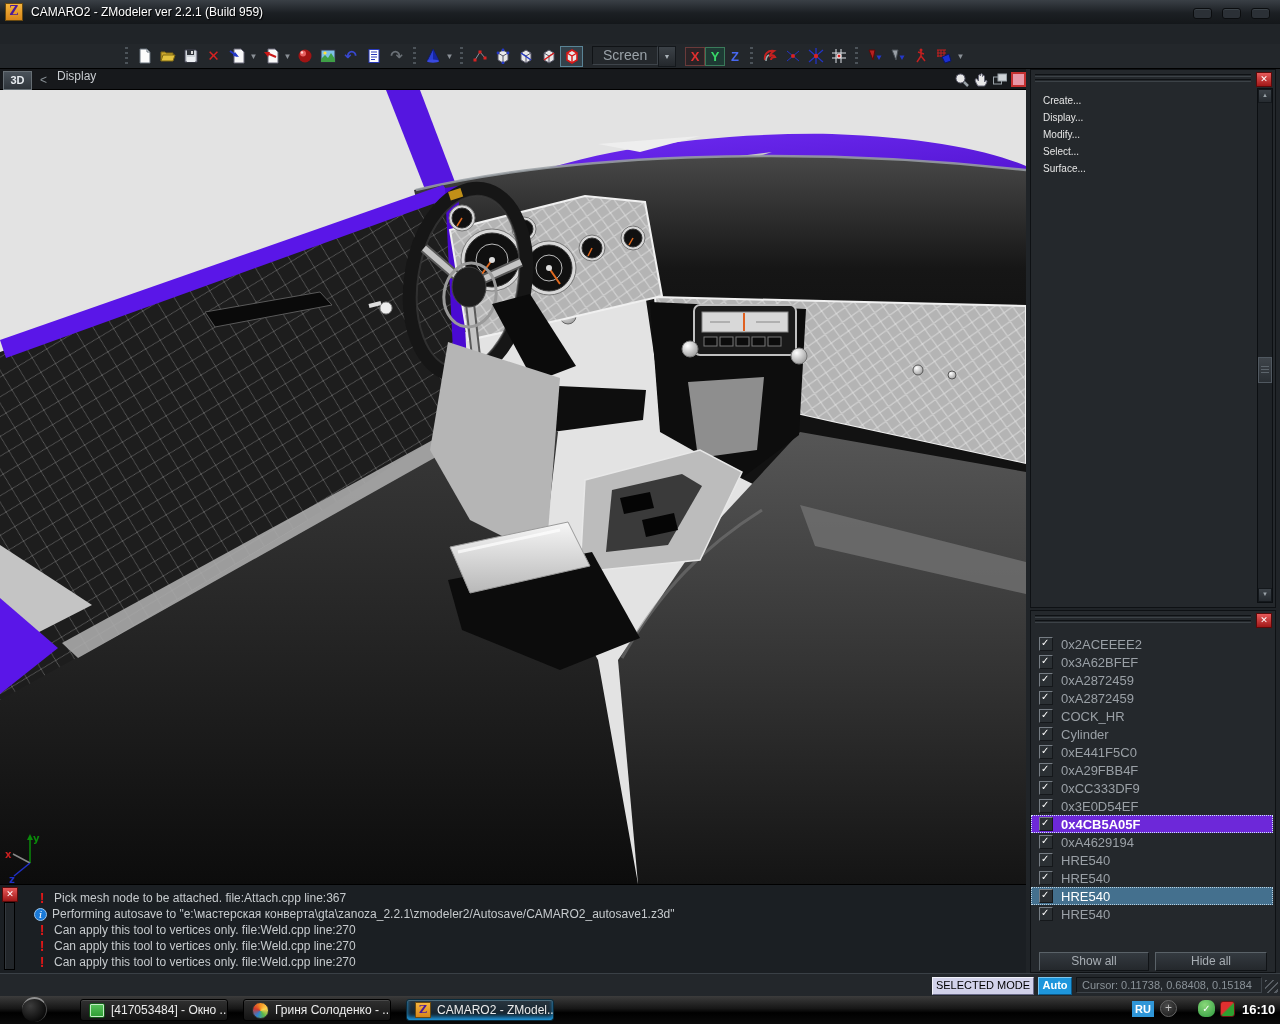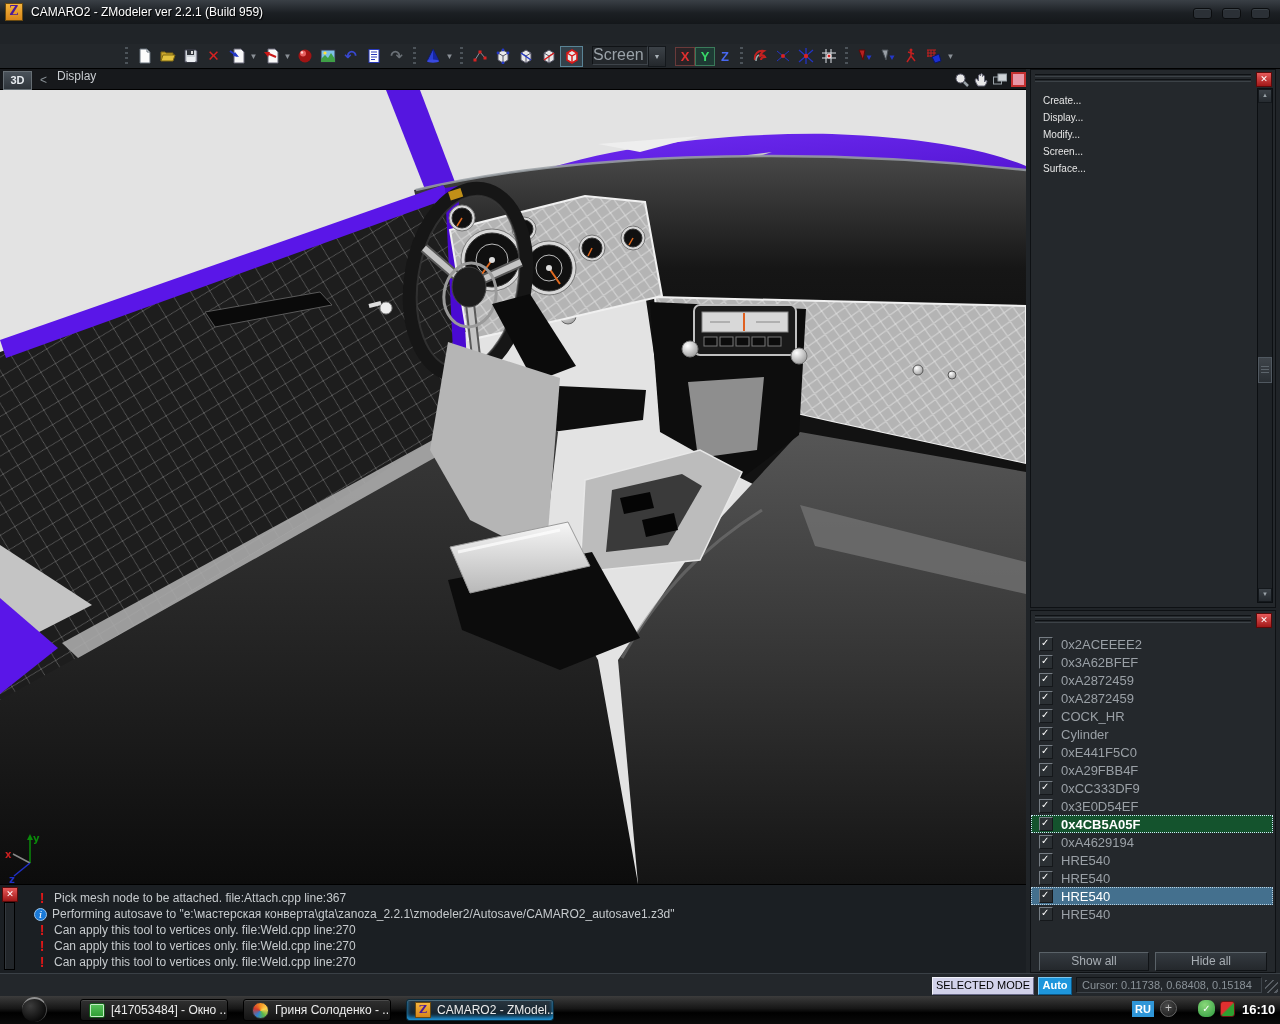--- a/index.html
+++ b/index.html
@@ -31,21 +31,21 @@
   .tb-grip{width:3px;height:18px;margin:0 5px;
     background:repeating-linear-gradient(#4c5359 0 2px,transparent 2px 5px);}
   .tbtn{width:23px;height:21px;display:flex;align-items:center;justify-content:center;flex:none;}
   .tbtn.pressed{background:#33414a;border:1px solid #5a8496;box-sizing:border-box;}
   .dd{width:11px;height:21px;color:#8a9096;font-size:8px;display:flex;align-items:center;justify-content:center;}
   .glyph-x{color:#d82222;font-size:15px;font-weight:bold;}
   .glyph-undo{color:#3848d0;font-size:15px;font-weight:bold;}
   .glyph-redo{color:#6a7076;font-size:15px;font-weight:bold;}
   .screen-dd{display:flex;margin:0 9px;}
   .screen-dd .val{width:54px;height:17px;background:#24282c;border:1px solid;
-    border-color:#101316 #3e444a #3e444a #101316;color:#9aa2a8;font-size:16px;line-height:16px;padding-left:0;}
+    border-color:#101316 #3e444a #3e444a #101316;color:#9aa2a8;font-size:14px;line-height:16px;padding-left:10px;}
   .screen-dd .btn{width:16px;height:19px;background:linear-gradient(#3c4248,#24282c);
     border:1px solid #14181c;color:#aab2b8;font-size:7px;display:flex;align-items:center;justify-content:center;}
   .axis-btn{width:20px;height:19px;font-weight:bold;font-size:13px;display:flex;align-items:center;
     justify-content:center;border:1px solid transparent;box-sizing:border-box;flex:none;}
   .axis-x{color:#e03030;border-color:#6a3a3a;background:#2a2326;}
   .axis-y{color:#38d868;border-color:#3a7a5a;background:#1e3a34;}
   .axis-z{color:#4868f0;}
 
   
   .vp-header{left:0;top:69px;width:1026px;height:21px;background:#17191c;border-bottom:1px solid #000;box-sizing:border-box;}
@@ -90,21 +90,21 @@
   .sb-thumb{position:absolute;left:0;top:268px;width:12px;height:24px;
     background:linear-gradient(#3e444a,#2a2f34);border:1px solid #505860;}
   .sb-thumb::after{content:"";position:absolute;left:2px;right:2px;top:8px;height:7px;
     background:repeating-linear-gradient(#5c646b 0 1px,transparent 1px 3px);}
   .obj-list{position:absolute;left:0;top:24px;right:2px;}
   .row{display:flex;align-items:center;height:18px;padding-left:8px;}
   .cb{width:12px;height:12px;background:#2b3034;border:1px solid;flex:none;
     border-color:#767d84 #15181b #15181b #767d84;position:relative;}
   .cb::after{content:"✓";color:#fff;font-size:10px;font-weight:bold;position:absolute;left:1px;top:-1px;}
   .row .lbl{margin-left:8px;font-size:13px;color:#9aa0a6;white-space:nowrap;}
-  .row.sel1{background:#14532d;outline:1px dotted #cfe8f8;outline-offset:-1px;}
+  .row.sel1{background:#6d28d9;outline:1px dotted #cfe8f8;outline-offset:-1px;}
   .row.sel1 .lbl{color:#fff;font-weight:bold;}
   .row.sel2{background:#44708e;outline:1px dotted #b8d0e0;outline-offset:-1px;}
   .row.sel2 .lbl{color:#fff;}
   .pbtn{position:absolute;top:341px;height:19px;background:linear-gradient(#343a40,#24282c);
     border:1px solid;border-color:#5a6268 #101316 #101316 #5a6268;
     color:#a8aeb4;font-size:12px;text-align:center;line-height:17px;box-sizing:border-box;}
   .pbtn.show{left:8px;width:110px;} .pbtn.hide{left:124px;width:112px;}
 
   
   .statusbar{left:0;top:973px;width:1280px;height:23px;background:#23272b;border-top:1px solid #3a4046;box-sizing:border-box;}
@@ -563,21 +563,21 @@
   </div>
 
   <div class="panel panel-cmd">
     <div class="panel-head">
       <div class="xbtn">✕</div>
     </div>
     <div class="cmd-list">
       <div class="cmd">Create...</div>
       <div class="cmd">Display...</div>
       <div class="cmd">Modify...</div>
-      <div class="cmd">Screen...</div>
+      <div class="cmd">Select...</div>
       <div class="cmd">Surface...</div>
     </div>
     <div class="vscroll">
       <div class="sb-btn sb-up">▲</div>
       <div class="sb-thumb"></div>
       <div class="sb-btn sb-dn">▼</div>
     </div>
   </div>
 
   <div class="panel panel-obj">

